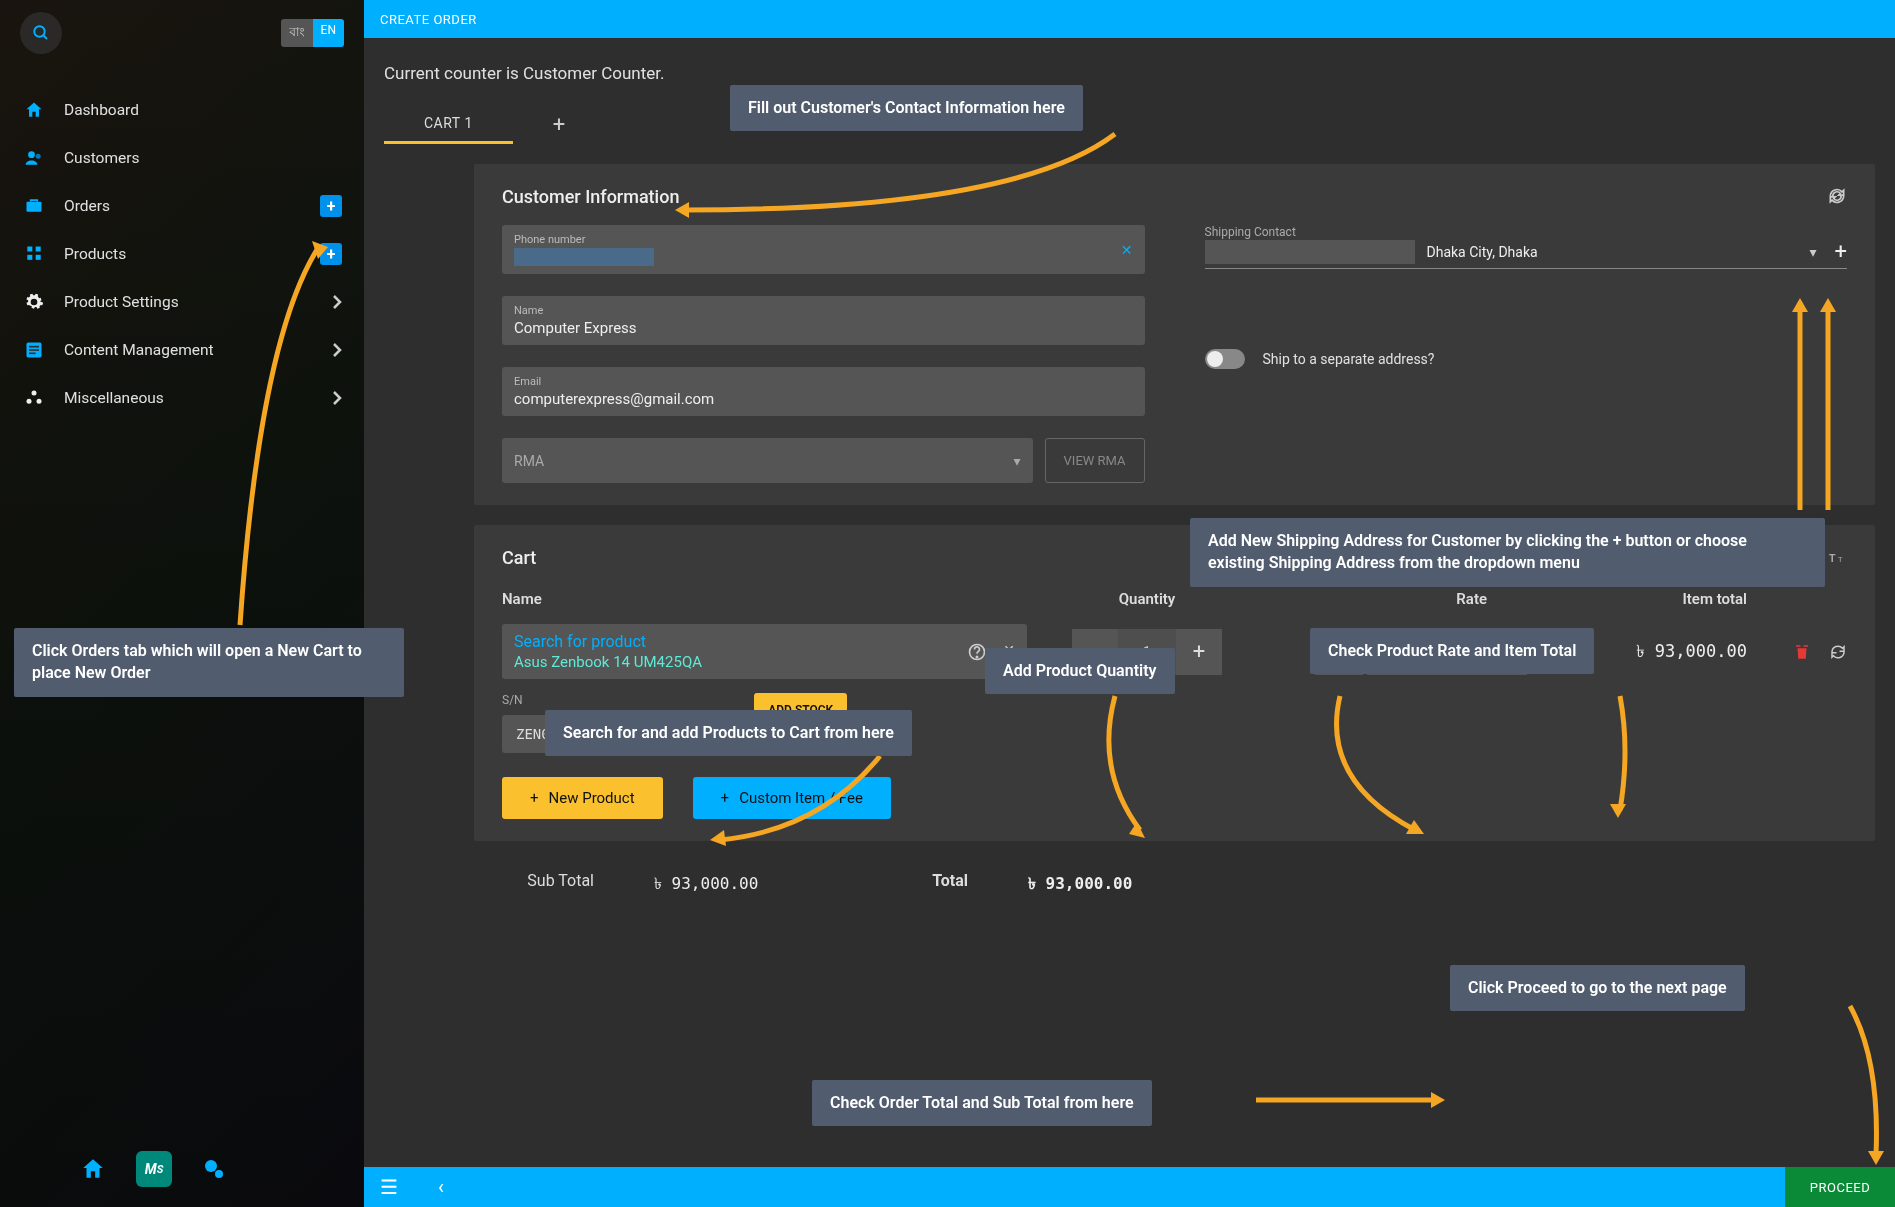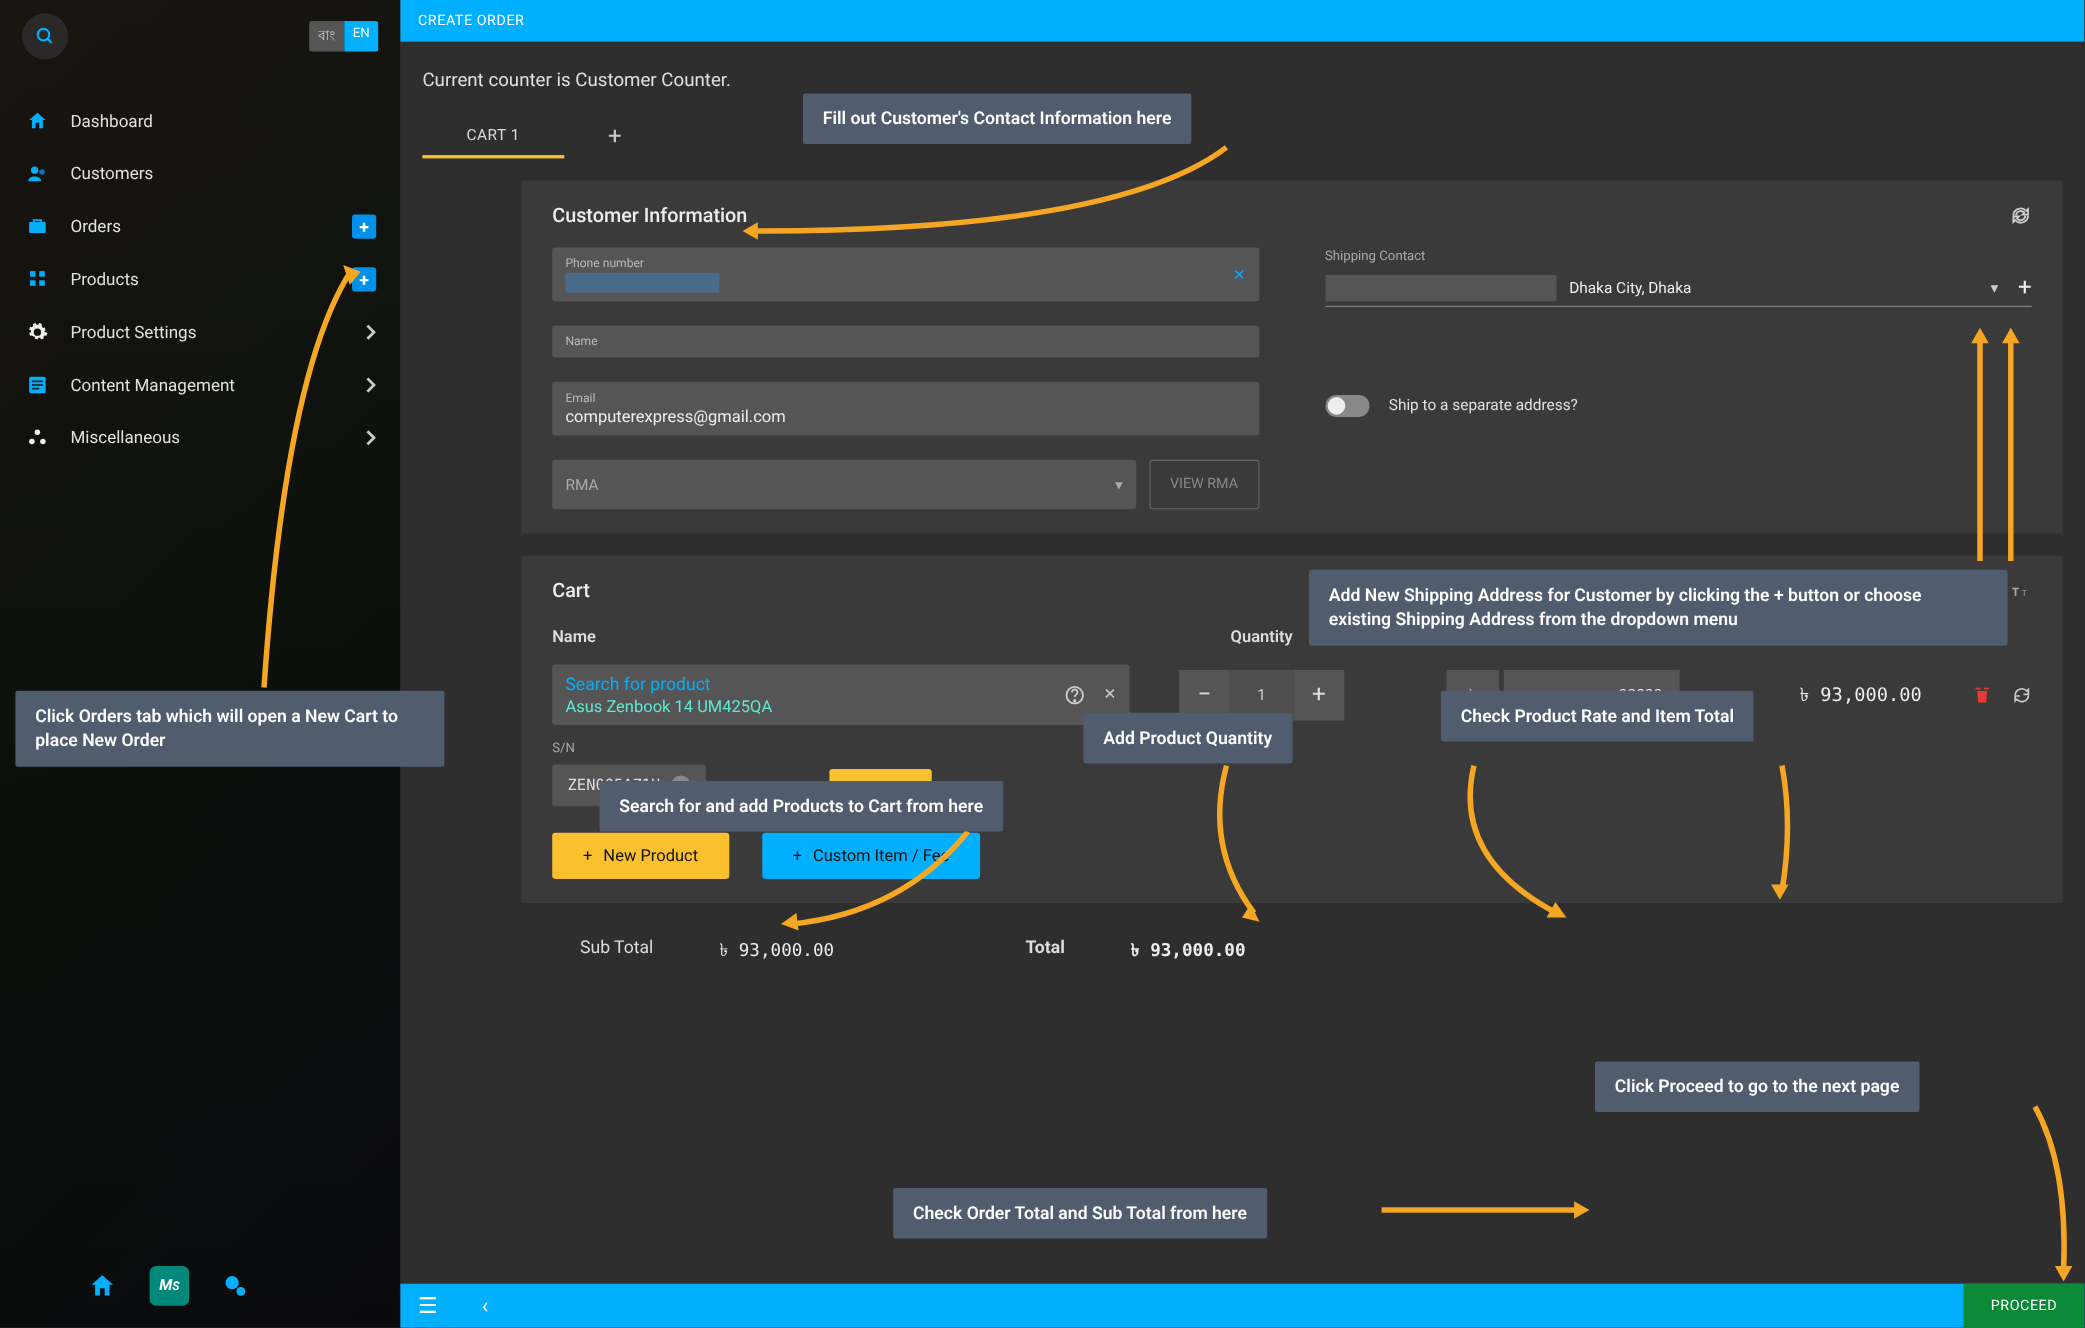--- a/index.html
+++ b/index.html
@@ -184,21 +184,21 @@
   justify-content: space-between;
   align-items: center;
 }
 .view-rma {
   padding: 14px 18px;
   border: 1px solid #666;
   border-radius: 3px;
   color: #888;
   font-size: 13px;
 }
-.shipping-lbl { font-size: 12px; color: #aaa; margin-bottom: 10px; }
+.shipping-lbl { font-size: 12px; color: #aaa; margin-bottom: 0; }
 .shipping-line {
   display: flex;
   align-items: center;
   border-bottom: 1px solid #888;
   padding-bottom: 4px;
 }
 .ship-box {
   width: 210px;
   height: 24px;
   background: #555;
@@ -312,21 +312,21 @@
   align-items: center;
   padding-right: 16px;
   justify-content: flex-end;
   color: #eee;
 }
 .item-total { text-align: right; font-family: monospace; font-size: 17px; color:#eee;}
 .row-actions { display: flex; gap: 18px; justify-content: flex-end; align-items: center;}
 .trash { color: #e53935; }
 .refresh { color: #ccc; }
 
-.sn-row { margin-top: 14px; display: flex; align-items: flex-end; gap: 112px;}
+.sn-row { margin-top: 14px; display: flex; align-items: flex-start; gap: 112px;}
 .sn-lbl { font-size: 12px; color: #aaa; margin-bottom: 8px;}
 .sn-chip {
   background: #555;
   padding: 10px 14px;
   border-radius: 3px;
   display: inline-flex;
   align-items: center;
   gap: 10px;
   font-family: monospace;
   color: #ddd;
@@ -570,20 +570,21 @@
       <h2>Customer Information</h2>
       <div class="two-col">
         <div class="col">
           <div class="field">
             <div class="lbl">Phone number</div>
             <div class="val" style="background:#4a6a8a;width:140px;height:18px;"></div>
             <span class="clear">✕</span>
           </div>
           <div class="field">
             <div class="lbl">Name</div>
+            <div class="val">Computer Express</div>
           </div>
           <div class="field">
             <div class="lbl">Email</div>
             <div class="val">computerexpress@gmail.com</div>
           </div>
           <div class="rma-row">
             <div class="rma-select">
               <span>RMA</span>
               <span>▾</span>
             </div>

